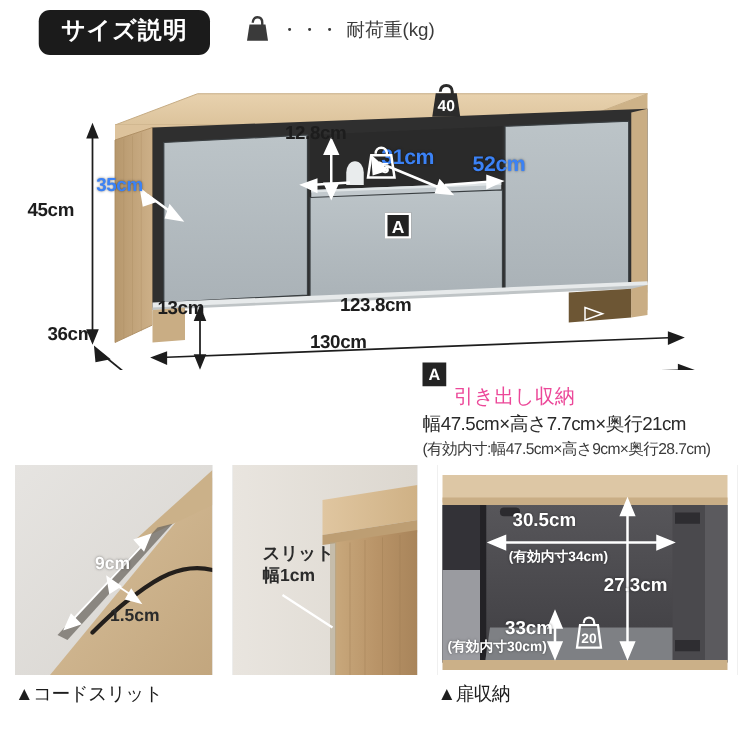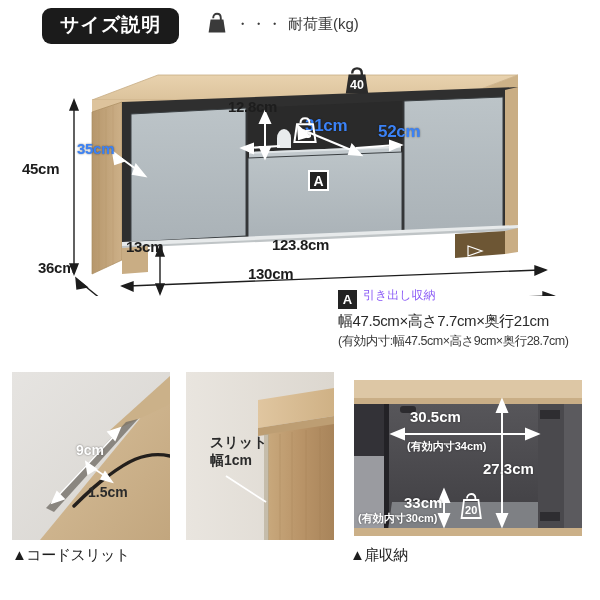--- a/index.html
+++ b/index.html
@@ -7,21 +7,21 @@
   body {
     width:600px; height:600px;
     background:#ffffff;
     font-family:"Liberation Sans","DejaVu Sans",sans-serif;
     color:#222;
     overflow:hidden;
     position:relative;
   }
 
   
-  .header { position:absolute; left:12px; top:0; width:484px; height:56px; }
+  .header { position:absolute; left:1px; top:0; width:484px; height:56px; }
   .title-pill {
     position:absolute; left:30px; top:8px;
     background:#1b1b1b; color:#fff;
     border-radius:9px;
     padding:6px 18px 8px 18px;
     font-size:19px; font-weight:bold; letter-spacing:1px;
     line-height:1.15;
   }
   .legend { position:absolute; left:192px; top:11px; display:flex; align-items:center; gap:2px; }
   .legend-dots { font-size:15px; letter-spacing:1px; color:#3a3a3a; padding:0 3px; }
@@ -57,21 +57,21 @@
 
   
   .spec { position:absolute; left:338px; top:288px; width:258px; }
   .spec-head { display:flex; align-items:flex-start; gap:6px; }
   .spec-badge {
     width:19px; height:19px; background:#232323; color:#fff;
     font-size:13px; font-weight:bold; display:flex;
     align-items:center; justify-content:center; flex:0 0 auto;
     margin-top:2px;
   }
-  .spec-title { font-size:12px; color:#8b5cf6; line-height:1.2; }
+  .spec-title { font-size:16px; color:#ec4899; line-height:1.2;margin-top:20px; }
   .spec-line1 { font-size:15px; color:#2a2a2a; margin-top:3px; letter-spacing:-0.4px; }
   .spec-line2 { font-size:12.5px; color:#3a3a3a; margin-top:2px; letter-spacing:-0.5px; }
   .spec-line3 { font-size:15px; color:#2a2a2a; margin-top:3px; letter-spacing:-0.3px; }
 
   
   .panels { position:absolute; left:0; top:372px; width:600px; height:228px; }
   .panel { position:absolute; top:0; }
   .panel-img { position:relative; overflow:hidden; background:#ddd; }
   .panel-cap {
     font-size:15px; color:#1d1d1d; font-weight:normal;

